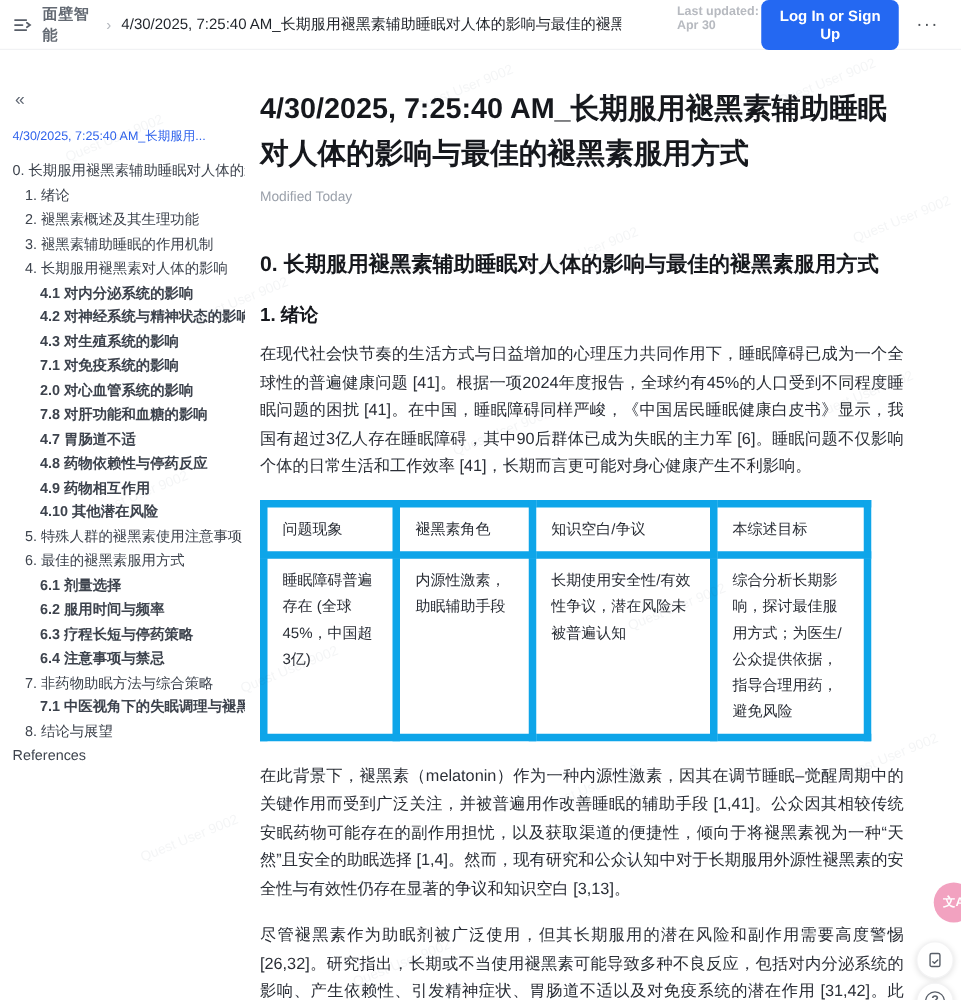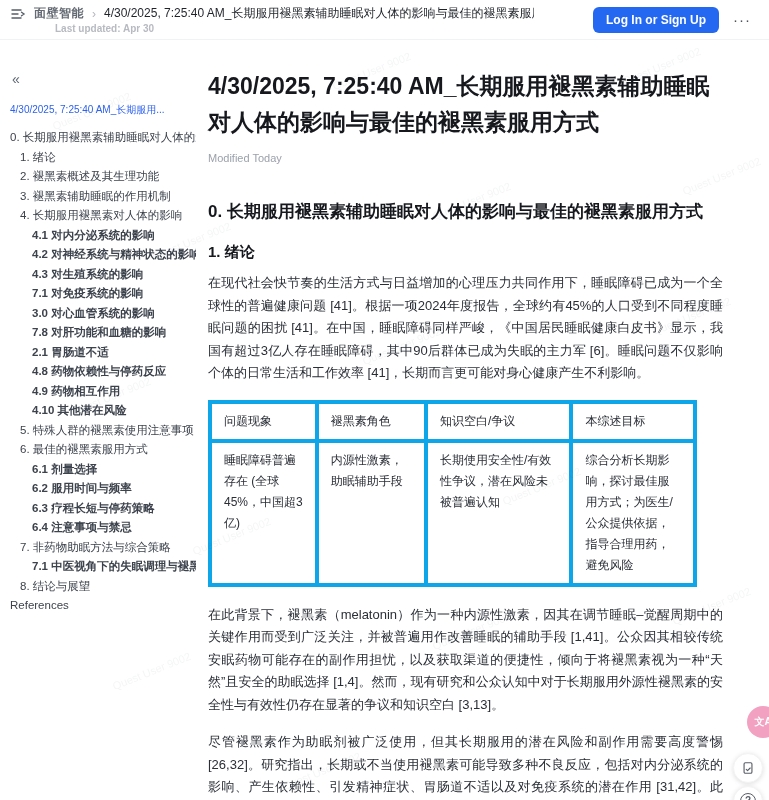--- a/index.html
+++ b/index.html
@@ -8,21 +8,21 @@
     font-family:"Liberation Sans","DejaVu Sans",sans-serif;
     background:#ffffff; color:#25282e;
     position:relative; overflow:hidden;
   }
   
   header {
     height:40px; display:flex; align-items:center; justify-content:space-between;
     padding:0 18px 0 10px; border-bottom:1px solid #f1f2f4; background:#fff;
     position:relative; z-index:5;
   }
-  .h-left { display:flex; flex-direction:column; justify-content:center; }
+  .h-left { display:flex; flex-direction:row; justify-content:center; }
   .h-row { display:flex; align-items:center; gap:8px; }
   .toggle-ic { display:inline-flex; align-items:center; cursor:pointer; color:#585e68; }
   .brand { font-size:12px; color:#646a73; font-weight:700; letter-spacing:.5px; cursor:pointer; }
   .crumb-sep { font-size:12px; color:#b3b7bd; }
   .crumb { font-size:12px; color:#1f2329; max-width:430px; white-space:nowrap; overflow:hidden; }
   .last-upd { font-size:10px; color:#b7bac0; margin:1px 0 0 45px;font-weight:bold; }
   .h-right { display:flex; align-items:center; gap:14px; }
   .login-btn {
     background:#2468f2; color:#fff; border:none; border-radius:6px;
     font-size:12px; font-weight:600; padding:6px 13px; cursor:pointer;
@@ -47,21 +47,21 @@
   .l2 { padding-left:22px;font-weight:bold; }
   
   main { flex:1; padding:28px 46px 0 12px; overflow:hidden; }
   h1 { font-size:23px; line-height:36px; font-weight:700; color:#16181d; margin-bottom:12px; }
   .modified { font-size:11px; color:#9ba1ab; margin-bottom:36px; }
   h2 { font-size:17px; font-weight:700; color:#16181d; margin:12px 0 16px; }
   h3 { font-size:15px; font-weight:700; color:#16181d; margin:20px 0 10px; }
   p { font-size:13px; line-height:22.5px; color:#2a2e36; margin:0 0 15px; text-align:justify; }
   table { border-collapse:collapse; width:95%; margin:4px 0 17px; table-layout:fixed; }
   th,td {
-    border:4px solid #0ea5e9; padding:7px 12px; font-size:12px; line-height:21px;
+    border:6px solid #0ea5e9; padding:7px 12px; font-size:12px; line-height:21px;
     text-align:left; vertical-align:top; font-weight:400; color:#2a2e36;
   }
   col.c1{width:22%} col.c2{width:22.5%} col.c3{width:30%} col.c4{width:25.5%}
   
   .fab {
     position:absolute; border-radius:50%;
     display:flex; align-items:center; justify-content:center; cursor:pointer; z-index:9;
   }
   .fab-translate {
     width:32px; height:32px; right:-10px; top:706px;
@@ -131,23 +131,23 @@
     <nav>
       <div class="toc l0">0. 长期服用褪黑素辅助睡眠对人体的影响...</div>
       <div class="toc l1">1. 绪论</div>
       <div class="toc l1">2. 褪黑素概述及其生理功能</div>
       <div class="toc l1">3. 褪黑素辅助睡眠的作用机制</div>
       <div class="toc l1">4. 长期服用褪黑素对人体的影响</div>
       <div class="toc l2">4.1 对内分泌系统的影响</div>
       <div class="toc l2">4.2 对神经系统与精神状态的影响</div>
       <div class="toc l2">4.3 对生殖系统的影响</div>
       <div class="toc l2">7.1 对免疫系统的影响</div>
-      <div class="toc l2">3.0 对心血管系统的影响</div>
+      <div class="toc l2">2.0 对心血管系统的影响</div>
       <div class="toc l2">7.8 对肝功能和血糖的影响</div>
-      <div class="toc l2">2.1 胃肠道不适</div>
+      <div class="toc l2">4.7 胃肠道不适</div>
       <div class="toc l2">4.8 药物依赖性与停药反应</div>
       <div class="toc l2">4.9 药物相互作用</div>
       <div class="toc l2">4.10 其他潜在风险</div>
       <div class="toc l1">5. 特殊人群的褪黑素使用注意事项</div>
       <div class="toc l1">6. 最佳的褪黑素服用方式</div>
       <div class="toc l2">6.1 剂量选择</div>
       <div class="toc l2">6.2 服用时间与频率</div>
       <div class="toc l2">6.3 疗程长短与停药策略</div>
       <div class="toc l2">6.4 注意事项与禁忌</div>
       <div class="toc l1">7. 非药物助眠方法与综合策略</div>

